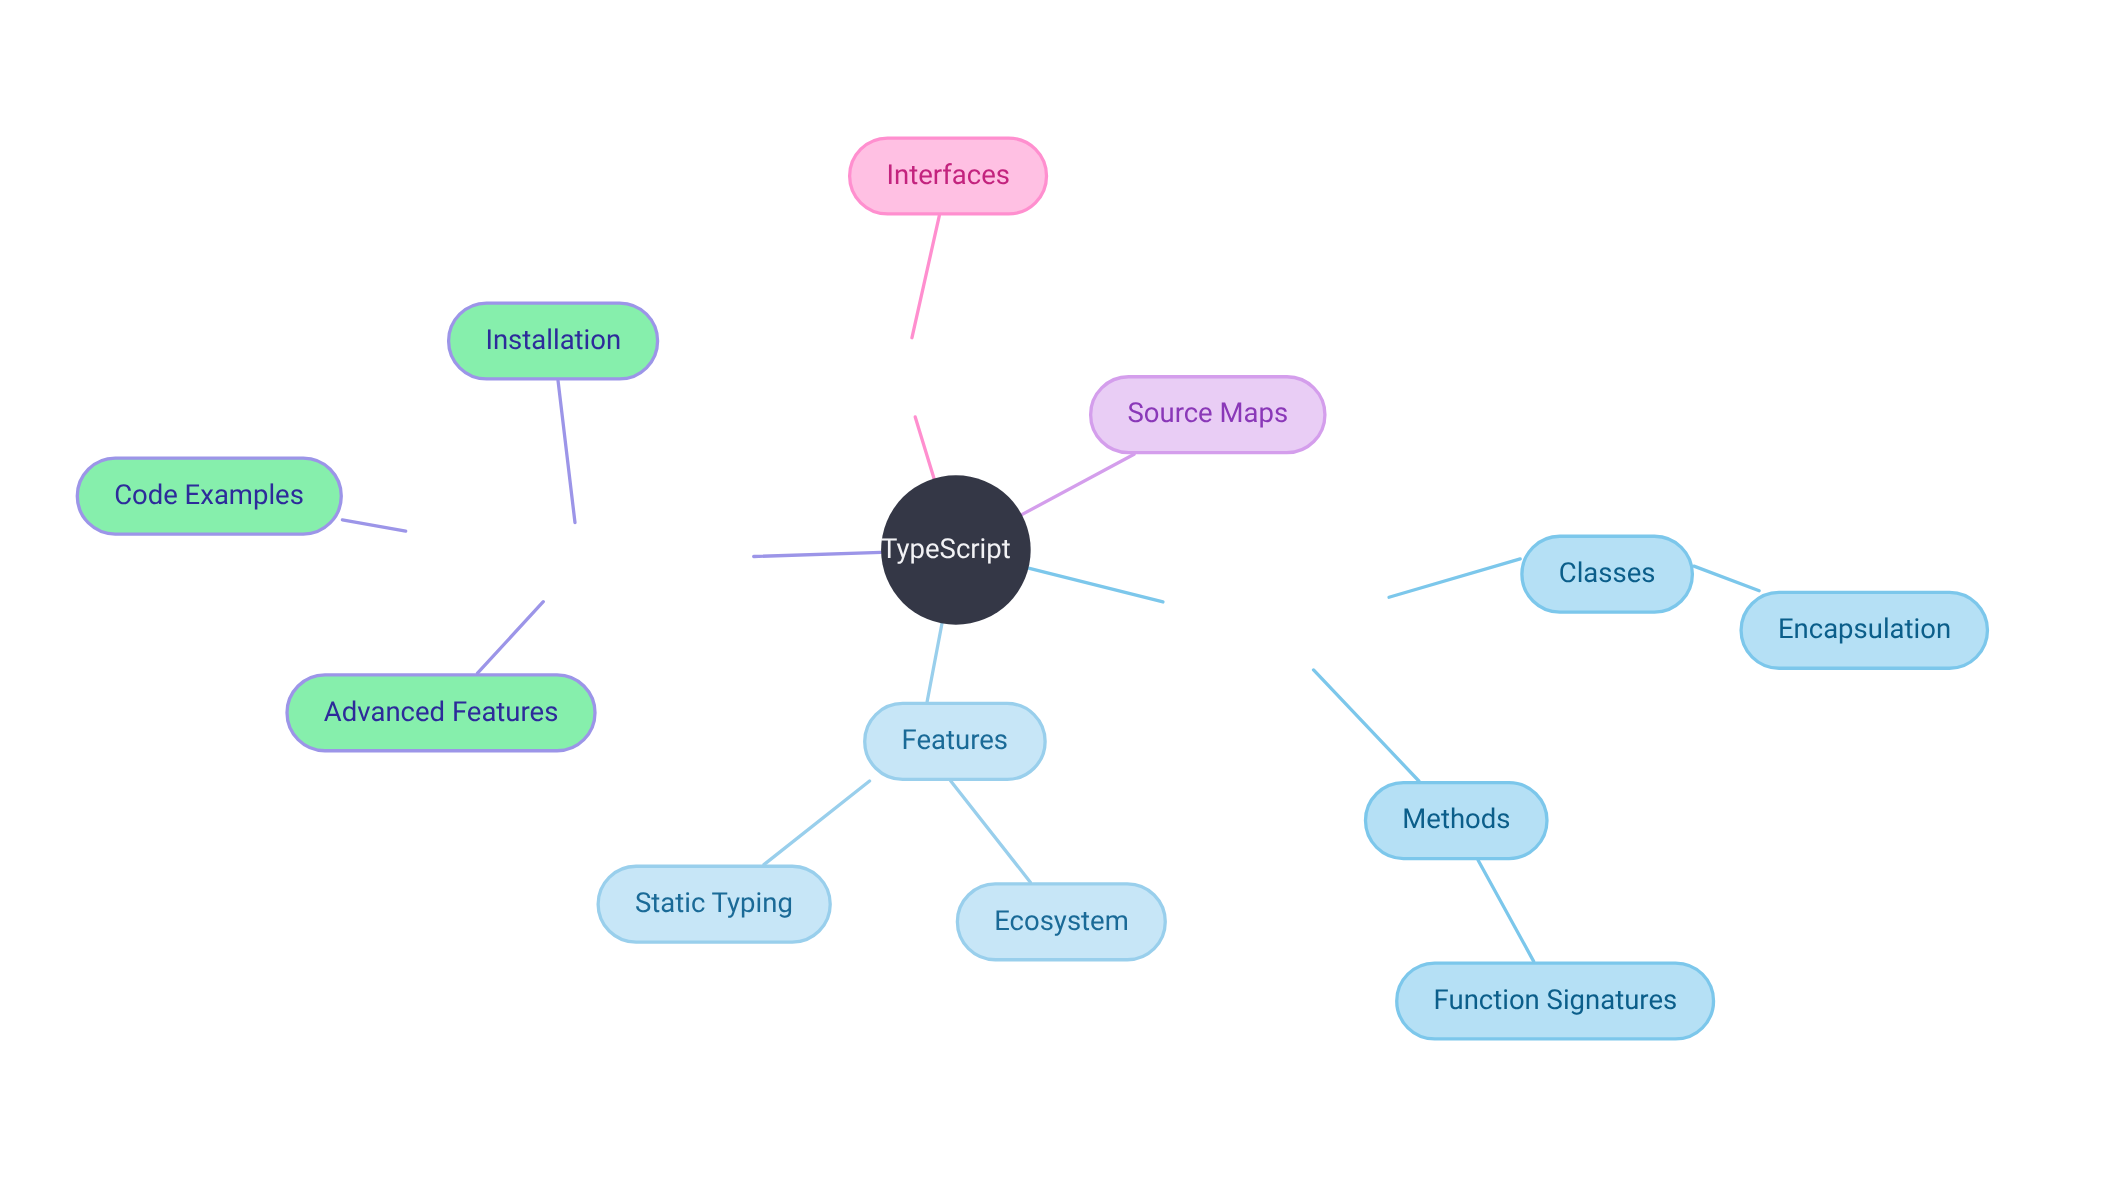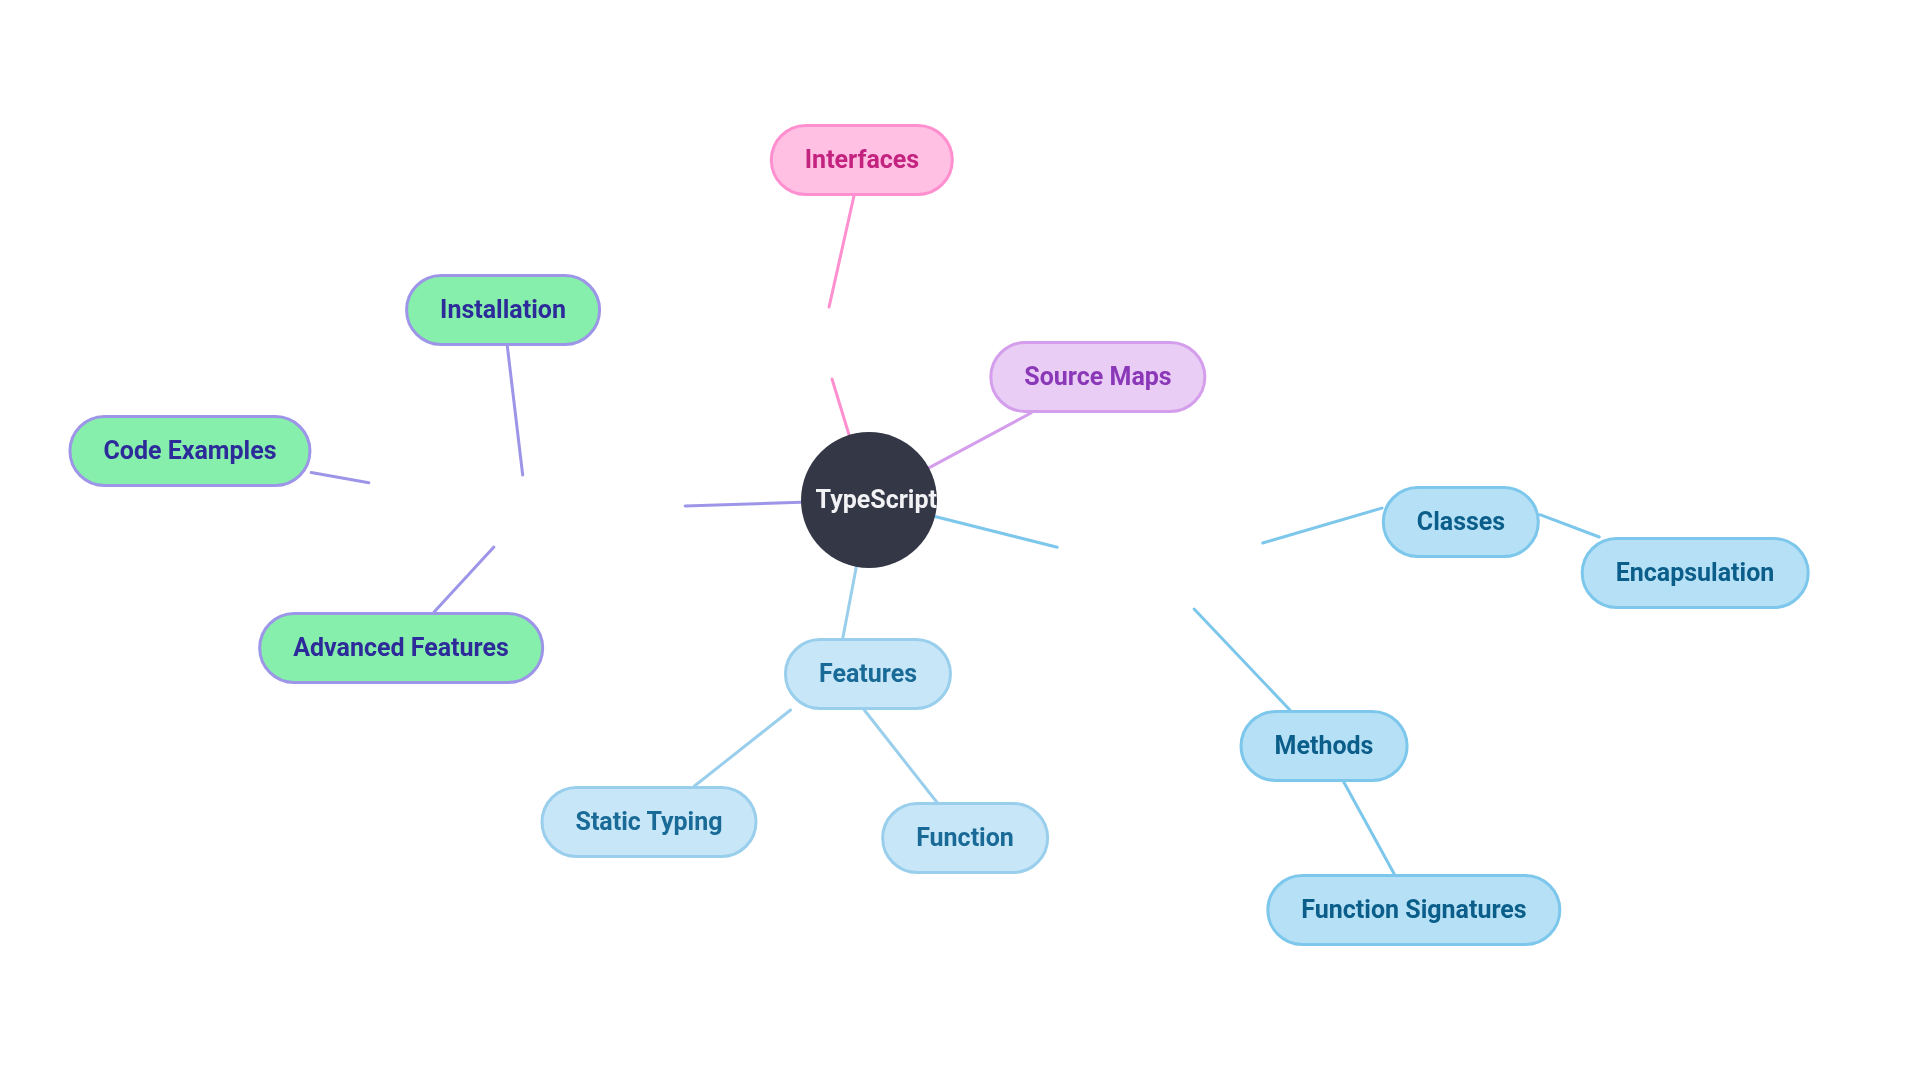--- a/index.html
+++ b/index.html
@@ -25,31 +25,30 @@
   }
   .node {
     position: absolute;
     transform: translate(-50%, -50%);
     padding: 18px 32px;
     border-radius: 999px;
     font-size: 25px;
     white-space: nowrap;
     box-sizing: border-box;
     line-height: 1.2;
-    font-weight: bold;
   }
   .root {
     width: 136px;
     height: 136px;
     border-radius: 50%;
     background: #343746;
     color: #f2f2f5;
     display: flex;
     align-items: center;
-    justify-content: flex-end;
+    justify-content: flex-start;
     padding: 0;
     font-size: 25px;
   }
   
   .indigo { background: #86efac; border: 3px solid #9c95e8; color: #2d2b9a; }
   
   .pink { background: #ffc0e3; border: 3px solid #ff8fcf; color: #c3237e; }
   
   .lilac { background: #e9cdf5; border: 3px solid #d49eec; color: #8a38b8; }
   
@@ -91,14 +90,14 @@
 
   <div class="node lilac" style="left: 1098px; top: 377px;"><span>Source Maps</span></div>
 
   <div class="node blue" style="left: 1461px; top: 485px; margin-top: 37px;"><span>Classes</span></div>
   <div class="node blue" style="left: 1695px; top: 573px;"><span>Encapsulation</span></div>
   <div class="node blue" style="left: 1324px; top: 746px;"><span>Methods</span></div>
   <div class="node blue" style="left: 1414px; top: 910px;"><span>Function Signatures</span></div>
 
   <div class="node lightblue" style="left: 868px; top: 674px;"><span>Features</span></div>
   <div class="node lightblue" style="left: 649px; top: 822px;"><span>Static Typing</span></div>
-  <div class="node lightblue" style="left: 965px; top: 838px;"><span>Function</span></div>
+  <div class="node lightblue" style="left: 965px; top: 838px;"><span>Ecosystem</span></div>
 </div>
 
 </body></html>

